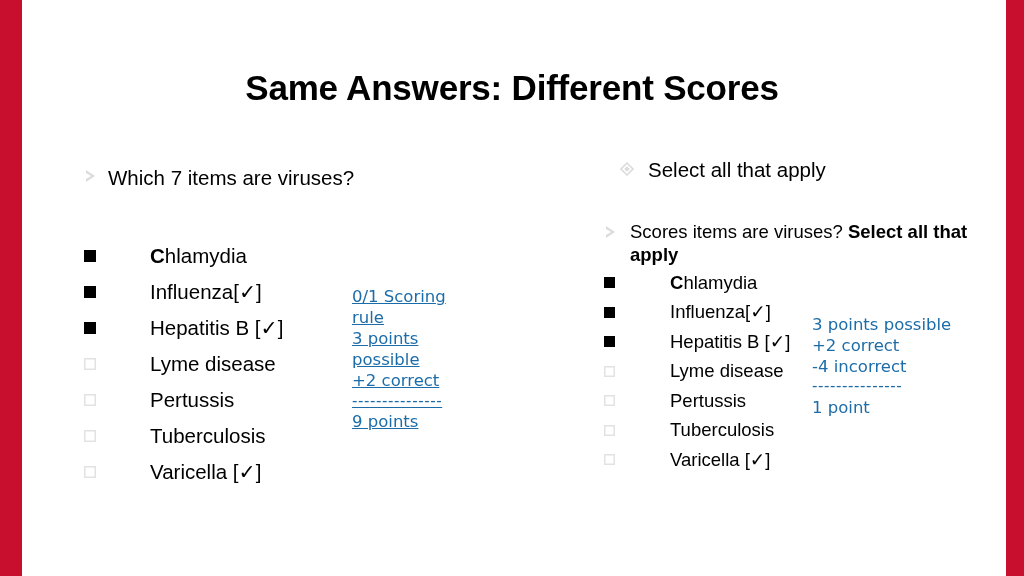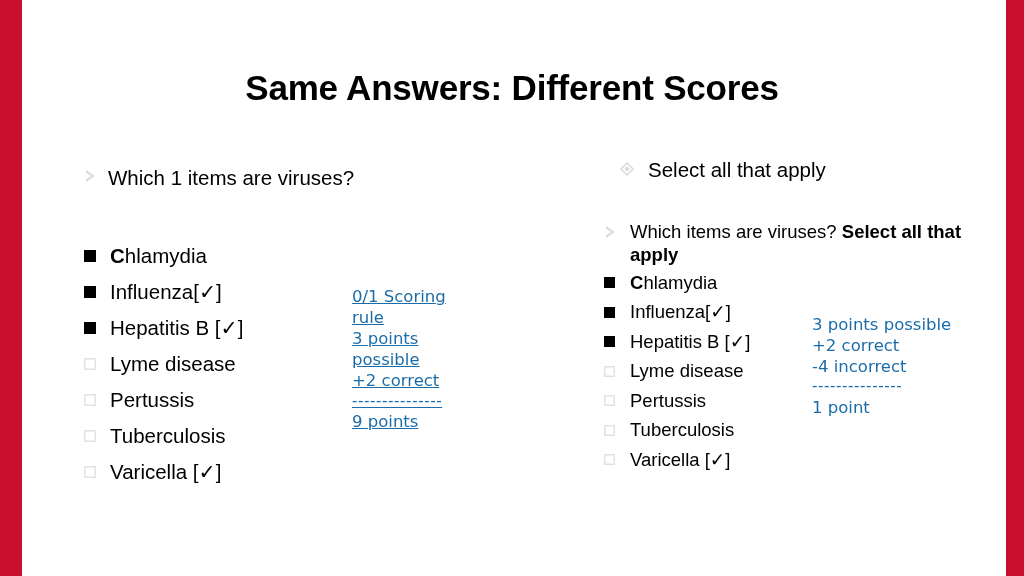--- a/index.html
+++ b/index.html
@@ -55,20 +55,21 @@
   .q-text {
     font-size: 20.5px;
     color: #000;
     line-height: 1.18;
   }
   .item-text {
     font-size: 20.5px;
     color: #000;
     line-height: 1;
     white-space: nowrap;
+    margin-left: 40px;
   }
   .item-text .lead {
     font-weight: bold;
   }
   .bold { font-weight: bold; }
 
   
   .col-left {
     position: absolute;
     left: 84px;
@@ -151,21 +152,21 @@
 
   <div class="slide-title">Same Answers: Different Scores</div>
 
   <div class="col-left">
     <div class="row question-row">
       <span class="bullet">
         <svg width="16" height="14" viewBox="0 0 16 14">
           <path d="M2 1 L11 7 L2 13 L2 10 L7 7 L2 4 Z" fill="#DCDCDC"></path>
         </svg>
       </span>
-      <span class="q-text">Which 1 items are viruses?</span>
+      <span class="q-text">Which 7 items are viruses?</span>
     </div>
   </div>
 
   <div class="list-left">
 
     <div class="row">
       <span class="bullet">
         <svg width="12" height="12" viewBox="0 0 12 12">
             <rect x="0" y="0" width="12" height="12" fill="#000000"></rect>
           </svg>
@@ -249,21 +250,21 @@
     </div>
   </div>
 
   <div class="col-right-q">
     <div class="row">
       <span class="bullet">
         <svg width="16" height="14" viewBox="0 0 16 14">
           <path d="M2 1 L11 7 L2 13 L2 10 L7 7 L2 4 Z" fill="#DCDCDC"></path>
         </svg>
       </span>
-      <span class="q-text"><span>Which items are viruses? </span><span class="bold">Select all that apply</span></span>
+      <span class="q-text"><span>Scores items are viruses? </span><span class="bold">Select all that apply</span></span>
     </div>
   </div>
 
   <div class="list-right">
 
     <div class="row">
       <span class="bullet">
         <svg width="11" height="11" viewBox="0 0 11 11">
             <rect x="0" y="0" width="11" height="11" fill="#000000"></rect>
           </svg>

